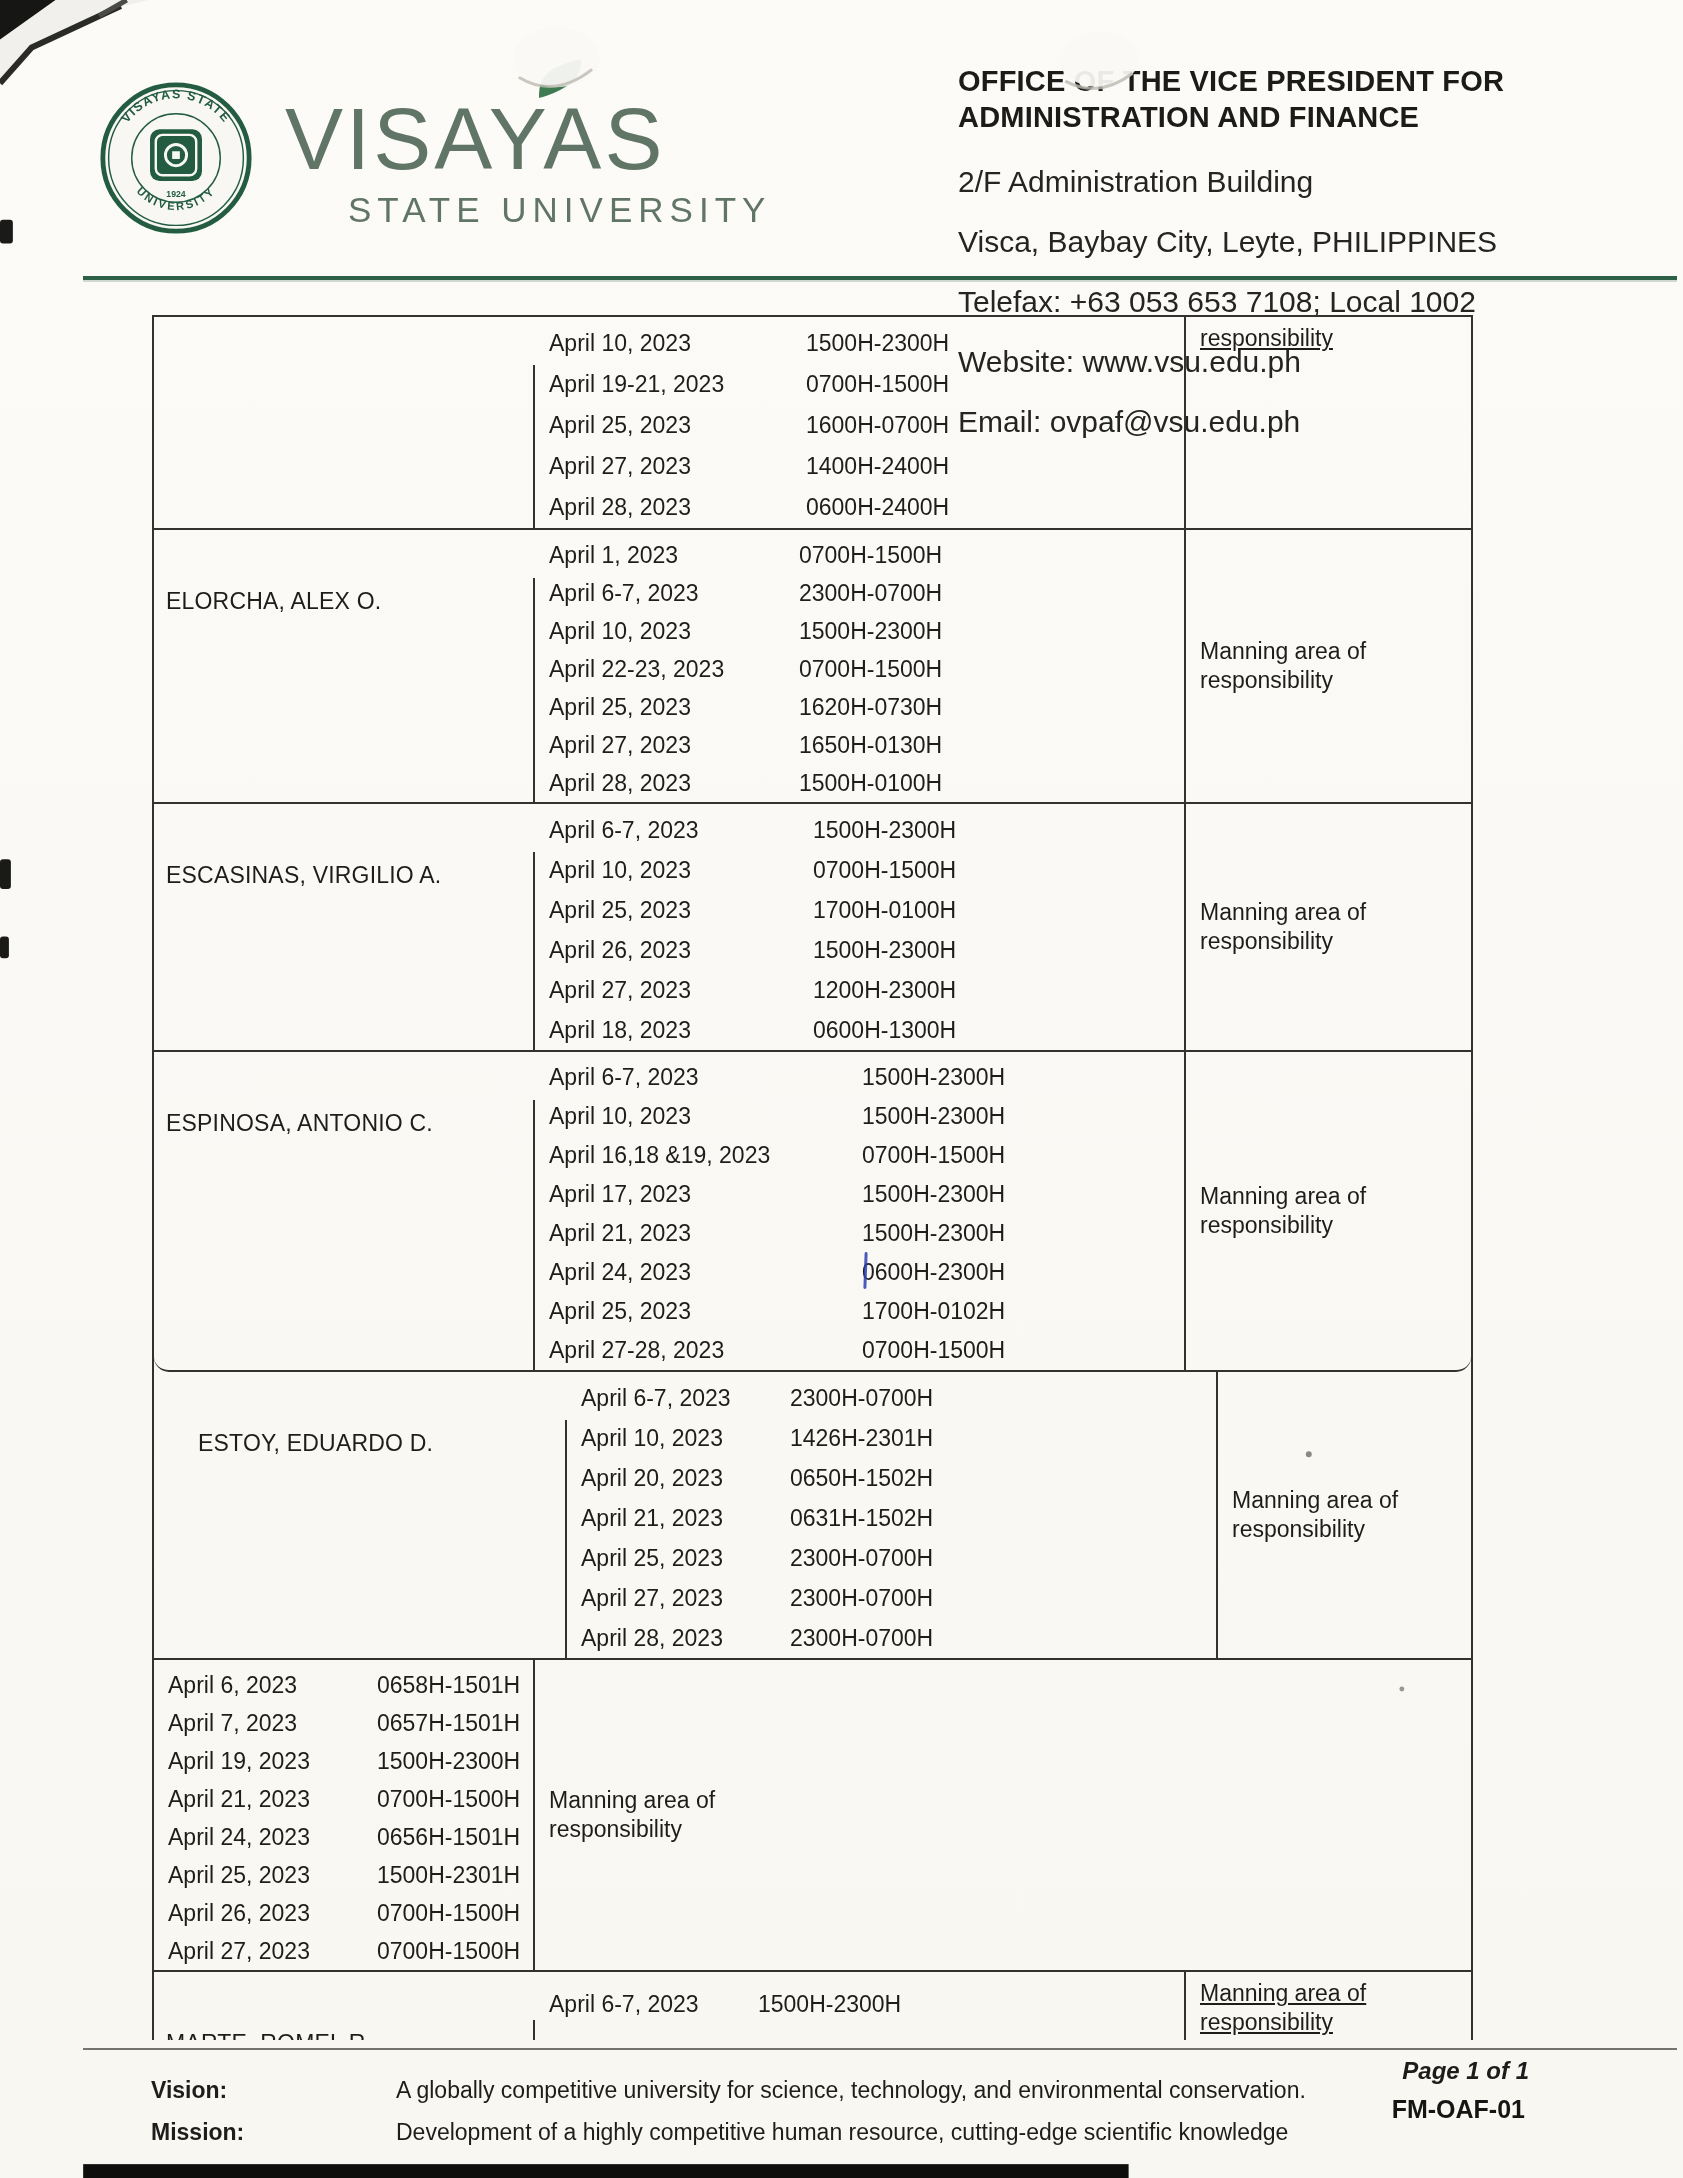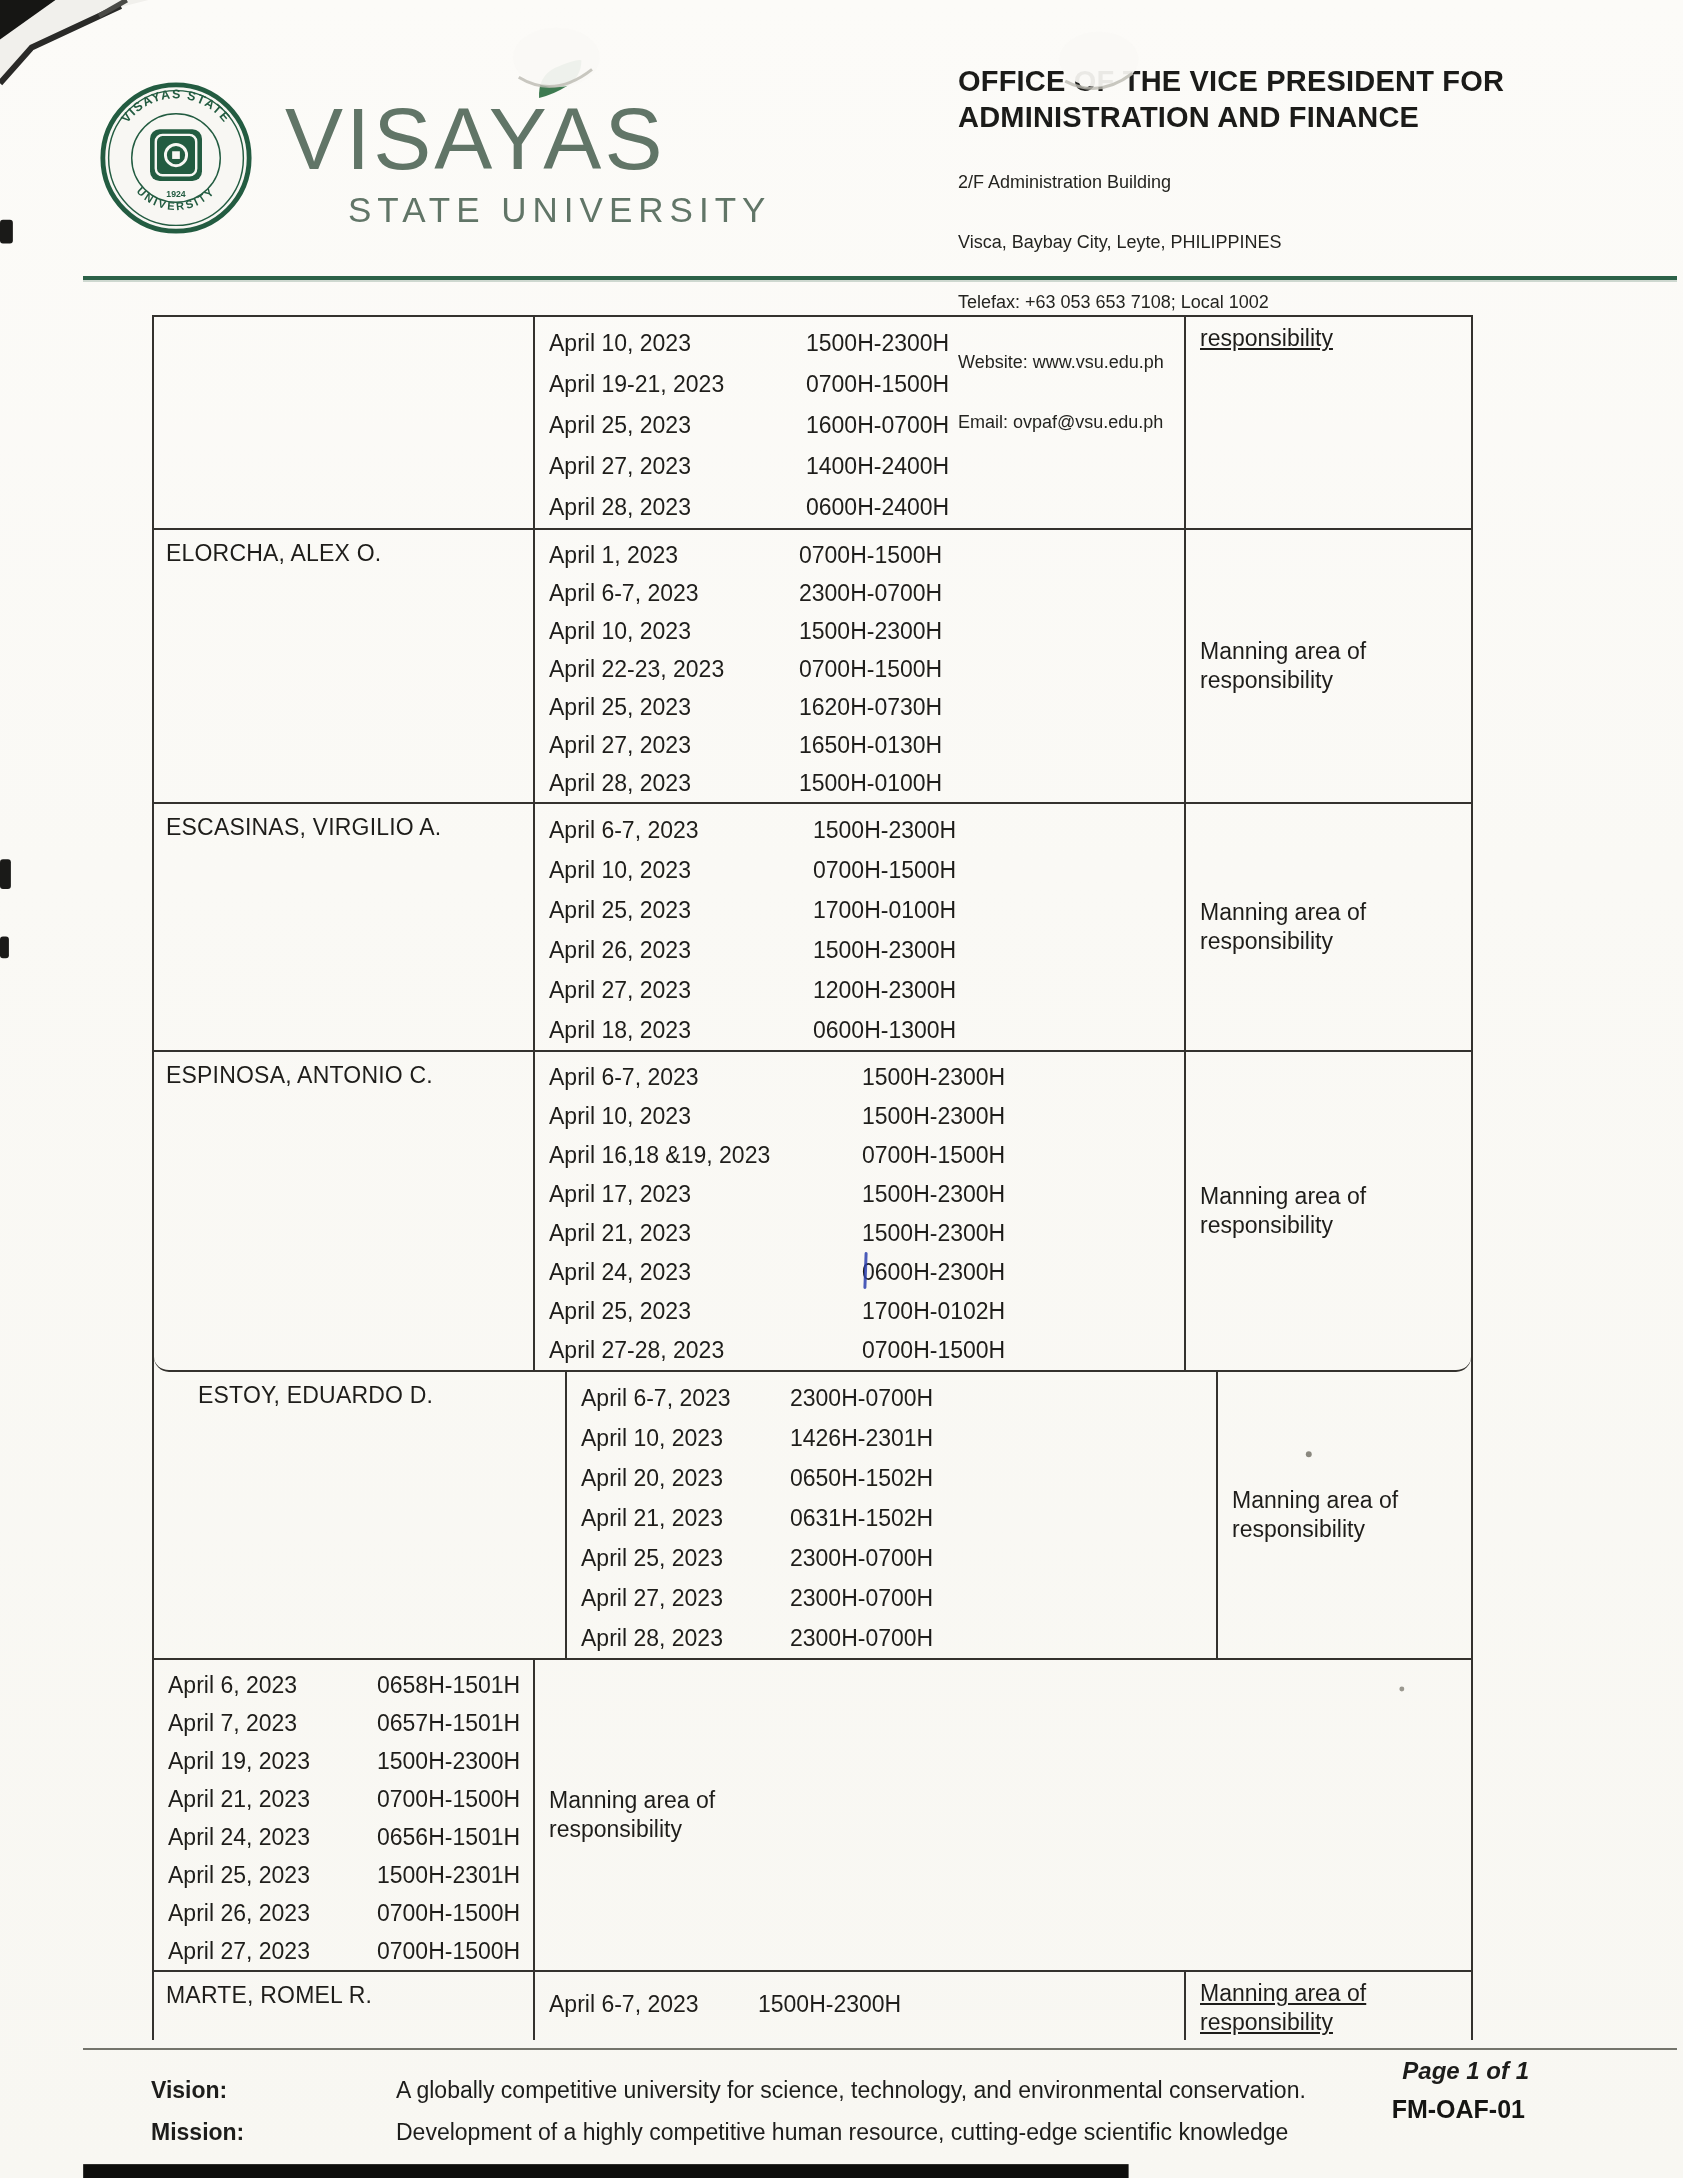--- a/index.html
+++ b/index.html
@@ -15,33 +15,33 @@
   }
   
   .seal{position:absolute;left:99px;top:81px;width:154px;height:154px;}
   .wordmark{position:absolute;left:285px;top:95px;}
   .wm-main{font-size:87px;line-height:1;letter-spacing:3px;color:#617567;font-weight:400;}
   .wm-sub{font-size:35px;letter-spacing:6px;color:#617567;margin-top:8px;margin-left:63px;font-weight:400;}
   .leaf{position:absolute;left:248px;top:-34px;transform:rotate(-8deg);}
   .office{position:absolute;left:958px;top:63px;width:653px;}
   .office-title{font-size:29px;font-weight:bold;color:#1b1b19;line-height:36px;letter-spacing:0.2px;}
   .office-lines{margin-top:5px;}
-  .office-line{font-size:18px;color:#242420;line-height:26px;margin-top:34px;}
+  .office-line{font-size:30px;color:#242420;line-height:26px;margin-top:34px;}
   .rule{position:absolute;left:83px;top:276px;width:1594px;height:4px;background:#2c6148;
         box-shadow:0 2px 0 rgba(44,97,72,.22);}
   
   .schedule-table{
     position:absolute;left:152px;top:315px;width:1321px;height:1725px;
     border:2px solid #34322e;border-bottom:none;box-sizing:border-box;overflow:hidden;
     background:transparent;
   }
   .group-row{display:grid;grid-template-columns:381px 651px 1fr;border-bottom:2px solid #34322e;box-sizing:border-box;}
   .group-row:last-child{border-bottom:none;}
   .cell{box-sizing:border-box;}
-  .name-cell{border-right:2px solid #34322e;padding:9px 12px 0 12px;font-size:23px;line-height:29px;letter-spacing:0.2px;}
+  .name-cell{border-right:2px solid #34322e;padding:9px 12px 0 12px;font-size:23px;line-height:29px;letter-spacing:0.2px;margin-top:48px;}
   .schedule-cell{border-right:2px solid #34322e;}
   .schedule-list{padding:6px 0 0 14px;}
   .entry{display:flex;align-items:center;height:41px;font-size:23px;}
   .date{flex:none;width:238px;}
   .time{position:relative;}
   .remark-cell{display:flex;align-items:center;padding:0 8px 0 14px;}
   .remark{width:213px;font-size:23px;line-height:29px;}
   
   .group-0{min-height:210px;} .group-0 .date{width:257px;}
   .group-1{min-height:273px;} .group-1 .date{width:250px;} .group-1 .entry{height:38px;}

